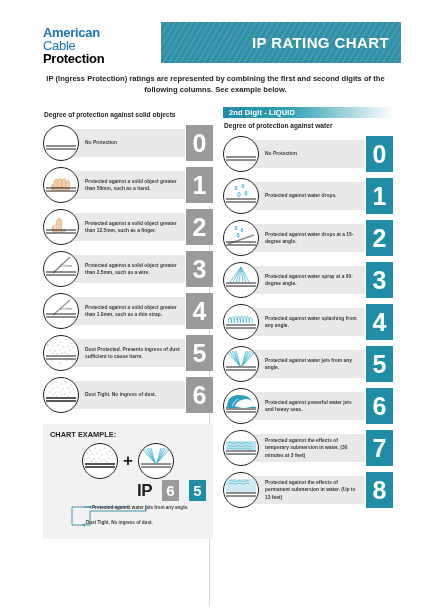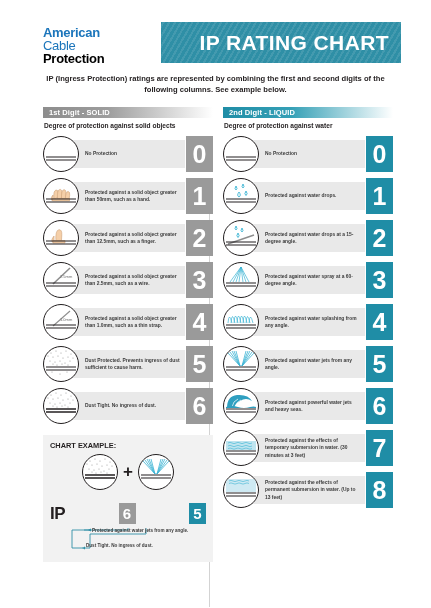--- a/index.html
+++ b/index.html
@@ -20,21 +20,21 @@
   .logo .l3{font-size:13px;font-weight:bold;color:#000000;letter-spacing:-0.3px;}
   .banner{
     flex:1;height:41px;margin-left:8px;
     background:
       repeating-linear-gradient(-60deg, rgba(255,255,255,.10) 0 2px, rgba(0,0,0,0) 2px 5px),
       #2f8fa6;
     display:flex;align-items:center;justify-content:flex-end;
     padding-right:12px;box-sizing:border-box;
   }
   .banner-title{
-    color:#ffffff;font-size:21px;font-weight:bold;letter-spacing:0.4px;
+    color:#ffffff;font-size:15px;font-weight:bold;letter-spacing:0.4px;
     font-family:"Liberation Sans", sans-serif;
   }
   .intro{
     text-align:center;font-size:7.6px;font-weight:bold;line-height:1.45;
     color:#231f20;margin:8px 42px 12px 42px;
   }
 
   
   .columns{display:flex;margin-top:9px;padding:0 30px 0 43px;gap:10px;position:relative;}
   .col{width:170px;position:relative;}
@@ -80,21 +80,21 @@
     margin-top:8px;background:#f2f2f2;padding:6px 7px 8px 7px;width:170px;box-sizing:border-box;
   }
   .example-title{font-size:7.4px;font-weight:bold;color:#231f20;margin-bottom:4px;}
   .ex-icons{display:flex;align-items:center;justify-content:center;gap:5px;}
   .ex-icon{
     width:34px;height:34px;border-radius:50%;border:1.4px solid #231f20;
     background:#ffffff;overflow:hidden;
   }
   .ex-icon svg{display:block;width:100%;height:100%;}
   .ex-plus{font-size:17px;font-weight:bold;color:#231f20;}
-  .ex-code{display:flex;align-items:center;justify-content:space-between;gap:2px;margin-top:13px;}
+  .ex-code{display:flex;align-items:center;justify-content:flex-end;gap:10px;margin-top:1px;}
   .ex-ip{font-size:17px;font-weight:bold;color:#231f20;letter-spacing:-0.5px;}
   .ex-d{
     width:17px;height:21px;display:flex;align-items:center;justify-content:center;
     color:#ffffff;font-size:15px;font-weight:bold;
   }
   .ex-d.gray{background:#9a9a9a;}
   .ex-d.teal{background:#1f8da6;}
   .callouts{position:relative;margin-top:4px;height:26px;}
   .callout{
     position:absolute;font-size:4.6px;font-weight:bold;color:#3b3b3b;line-height:1.45;
@@ -117,21 +117,20 @@
       <div class="banner-title">IP RATING CHART</div>
     </div>
   </div>
 
   <div class="intro">IP (Ingress Protection) ratings are represented by combining the first and second digits of the following columns. See example below.</div>
 
   <div class="columns">
     <div class="col-divider"></div>
 
     <div class="col">
-      <div class="col-head solid">1st Digit - SOLID</div>
       <div class="col-sub">Degree of protection against solid objects</div>
       <div class="rows">
 
         <div class="row">
           <div class="bar"></div>
           <div class="icon-wrap">
             <svg viewBox="0 0 34 34">
                 <line x1="2" y1="20" x2="32" y2="20" stroke="#231f20" stroke-width="1.1"></line>
                 <line x1="2" y1="23" x2="32" y2="23" stroke="#231f20" stroke-width="1.1"></line>
               </svg>

